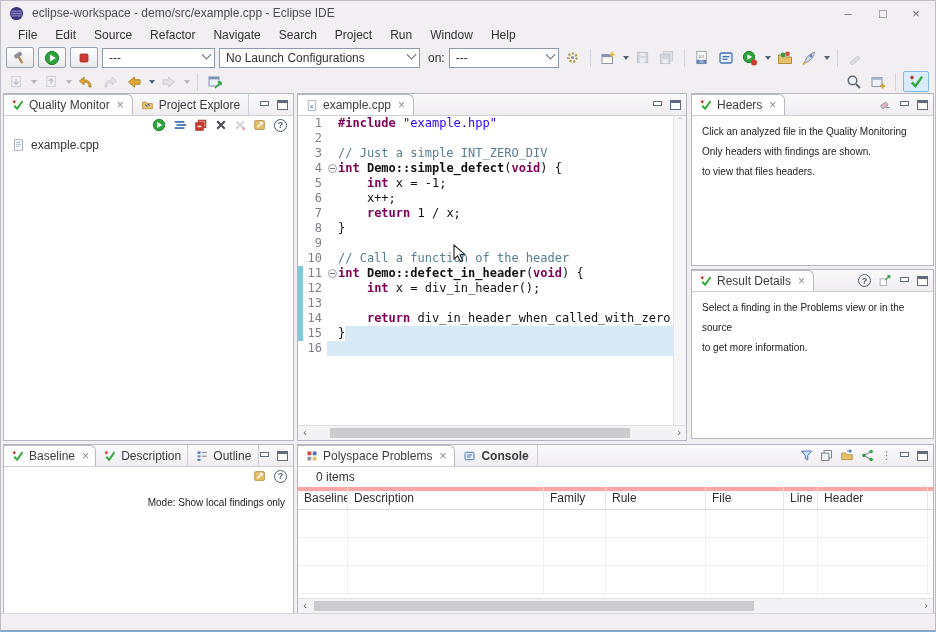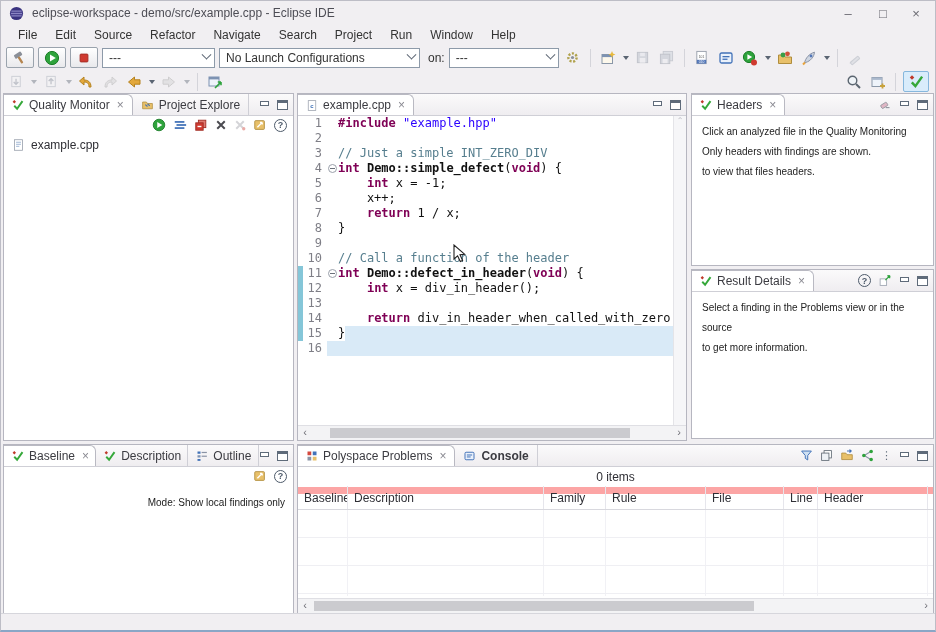--- a/index.html
+++ b/index.html
@@ -67,21 +67,21 @@
   .tok-cm { color:#567e8e; }
   #editor-vsb { position:absolute; top:22px; right:0; width:13px; bottom:15px; background:#f6f6f8; border-left:1px solid #e4e4e8; color:#b9b9c0; font-size:8px; text-align:center; }
   
   .hscroll { position:absolute; left:0; right:0; bottom:0; height:15px; background:#f3f3f5; border-top:1px solid #dfdfe4; }
   .hscroll .arrowl, .hscroll .arrowr { position:absolute; top:0; width:14px; height:14px; color:#707078; font-size:11px; line-height:13px; text-align:center; }
   .hscroll .arrowl { left:0; } .hscroll .arrowr { right:0; }
   .hthumb { position:absolute; top:2px; height:10px; background:#cbcbcf; }
   
   .qm-item { display:flex; align-items:center; gap:6px; padding:4px 0 0 8px; color:#2f2f35; }
   
-  #pp-items { padding:3px 12px; color:#2f2f35; border-bottom:7px solid #fca5a5;text-align:center; }
+  #pp-items { padding:3px 18px; color:#2f2f35; border-bottom:4px solid #fca5a5; }
   #pp-table { position:absolute; left:0; right:0; top:41px; bottom:17px; overflow:hidden; }
   .pp-hrow { display:flex; height:24px; align-items:center; border-bottom:1px solid #d8d8de; }
   .pp-hcell { padding-left:6px; color:#2f2f35; border-right:1px solid #e6e6ec; height:100%; display:flex; align-items:center; overflow:hidden; white-space:nowrap; }
   .pp-row { display:flex; height:28px; border-bottom:1px solid #efeff3; }
   .pp-cell { border-right:1px solid #f1f1f5; height:100%; }
   
   #statusbar { position:absolute; left:0; bottom:0; width:100%; height:17px; border-top:1px solid #d6d6dc; }
   #mouse-cursor { position:absolute; left:452px; top:243px; z-index:50; }
   svg { display:block; }
 </style>

